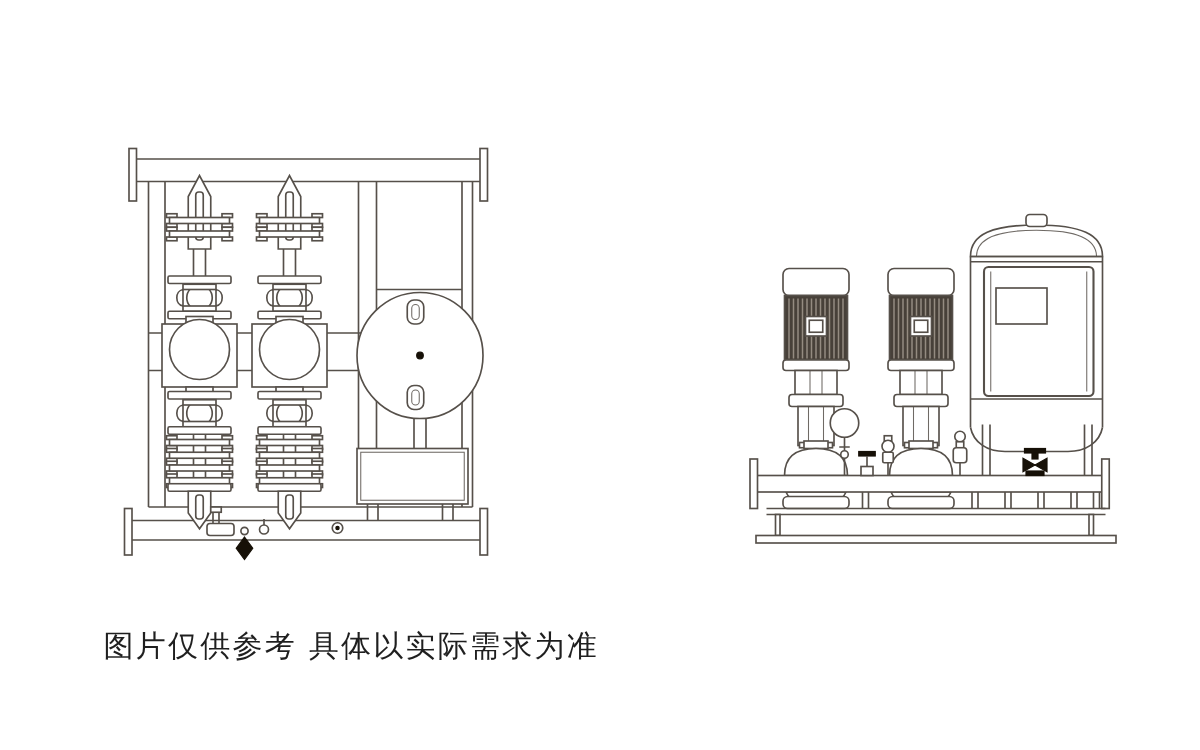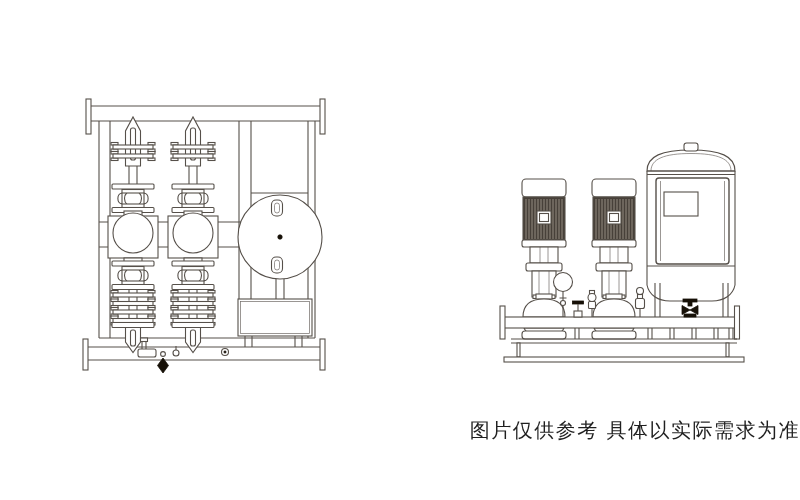--- a/index.html
+++ b/index.html
@@ -6,21 +6,21 @@
   .stage{position:relative;width:800px;height:500px;background:var(--background,#fff);
          overflow:hidden;font-family:"DejaVu Sans",sans-serif}
   svg{display:block}
   .ln{fill:none;stroke:var(--line,#56504a);stroke-width:1.1}
   .thin{fill:none;stroke:var(--line,#56504a);stroke-width:.7;opacity:.85}
   .wh{fill:#fff;stroke:var(--line,#56504a);stroke-width:1.1}
   .fin{fill:var(--motorDark,#474039);stroke:var(--line,#56504a);stroke-width:1.1}
   .stripe{fill:none;stroke:var(--motorStripe,#948b81);stroke-width:1}
   .bk{fill:var(--blackFill,#161007);stroke:var(--blackFill,#161007);stroke-width:.8}
   .caption{position:absolute;left:0;top:417px;width:100%;box-sizing:border-box;
-           padding-left:37px;text-align:right;font-size:20px;letter-spacing:1.5px;
+           padding-left:69px;text-align:left;font-size:20px;letter-spacing:1.5px;
            color:var(--captionColor,#1f1f1f);white-space:nowrap}
 </style>
 </head>
 <body>
 
 <div class="stage">
   <svg width="800" height="500" viewBox="0 0 800 500">
     <defs>
 
       <g id="bolt-bar">

